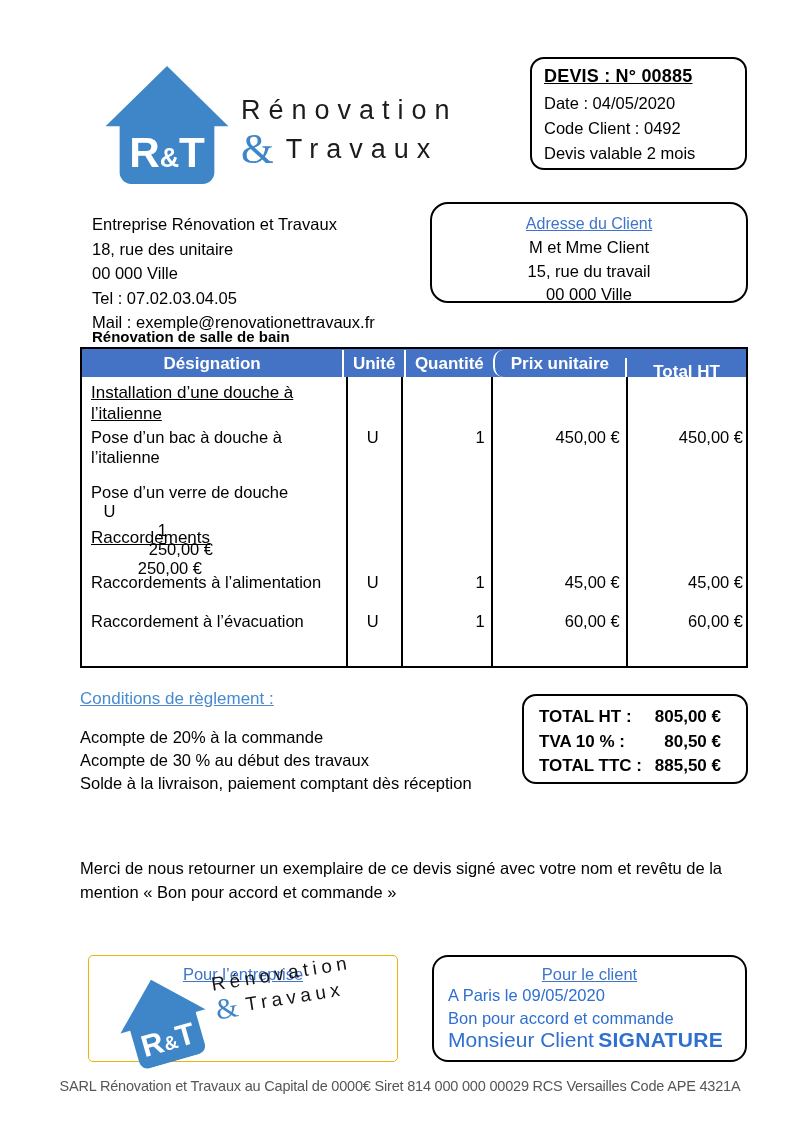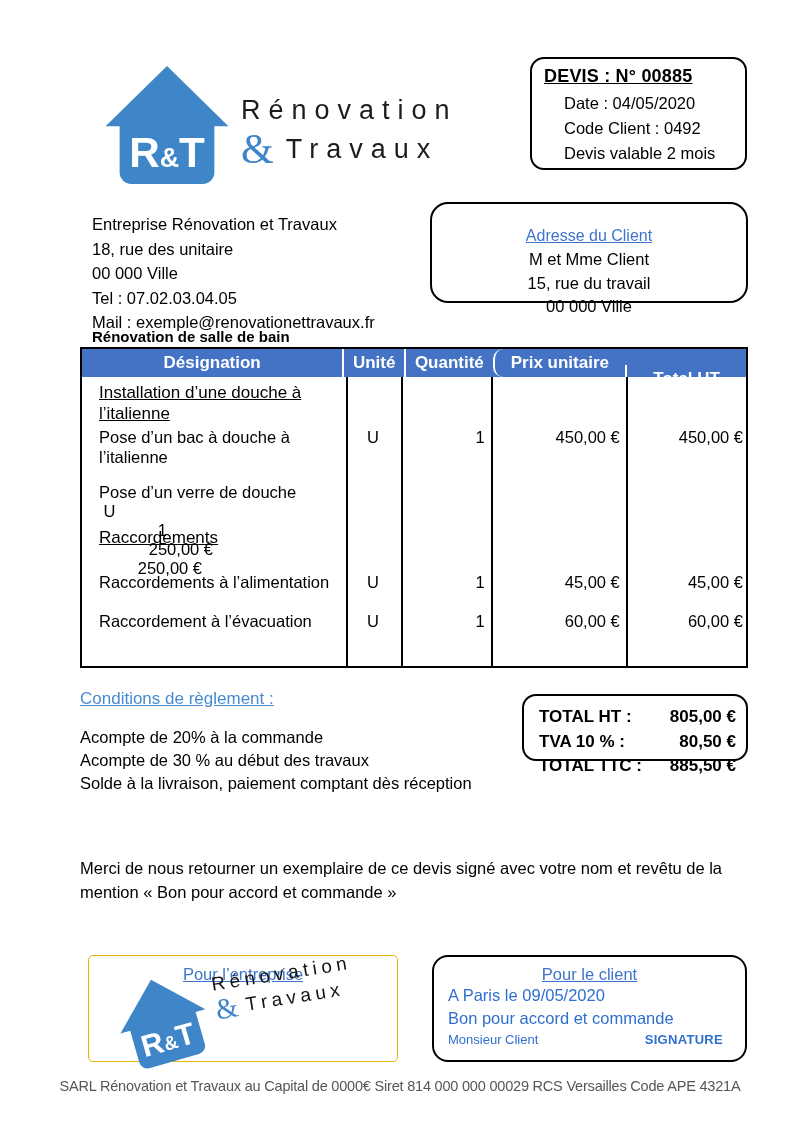--- a/index.html
+++ b/index.html
@@ -4,73 +4,73 @@
 <style>
   * { margin:0; padding:0; box-sizing:border-box; }
   html,body { background:#fff; }
   body { font-family:"Liberation Sans", sans-serif; color:#000; }
   #page { position:relative; width:800px; height:1133px; background:#fff; overflow:hidden; margin:0 auto; }
 
   
   #devis-box { position:absolute; left:530px; top:57px; width:217px; height:113px;
     border:2px solid #000; border-radius:14px; padding:7px 12px; }
   .devis-title { font-size:18px; font-weight:bold; text-decoration:underline; margin-bottom:4px; letter-spacing:.2px; }
-  .devis-line { font-size:16.5px; line-height:25px;margin-left:20px; }
+  .devis-line { font-size:16.5px; line-height:25px; }
 
   
   .house { display:block; }
   #logo-house { position:absolute; left:103px; top:66px; }
   #wordmark { position:absolute; left:241px; top:95px; }
   .wm1 { font-size:27px; letter-spacing:8px; color:#1c1c1c; font-weight:500; }
   .wm2 { display:flex; align-items:flex-end; margin-top:7px; }
   .wm-amp { font-family:"Liberation Serif", serif; font-size:42px; line-height:32px; color:#3E86C7; margin-right:12px; }
   .wm-word2 { font-size:27px; letter-spacing:8px; color:#1c1c1c; font-weight:500; }
 
   
   #company { position:absolute; left:92px; top:212px; font-size:16.5px; line-height:24.5px; }
 
   
   #client-box { position:absolute; left:430px; top:202px; width:318px; height:101px;
-    border:2px solid #000; border-radius:18px; text-align:center; padding-top:23px; }
+    border:2px solid #000; border-radius:18px; text-align:center; padding-top:11px; }
   .client-title { color:#3E74C9; text-decoration:underline; font-size:16px; margin-bottom:3px; display:inline-block; }
   .client-line { font-size:16.5px; line-height:23.5px; }
 
   
   #project-title { position:absolute; left:92px; top:328px; font-size:15px; font-weight:bold; }
 
   
   #quote-table { position:absolute; left:80px; top:347px; width:668px; height:321px; border:2px solid #000; }
-  .thead { display:flex; height:28px; background:#4472C4; }
+  .thead { display:flex; height:28px; background:#4472C4;align-items:center; }
   .hc { color:#fff; font-weight:bold; font-size:17px; text-align:center; line-height:27px; }
   .hc + .hc { border-left:2px solid #fff; }
   .hc1{width:265px;} .hc2{width:63px;} .hc3{width:90px;} .hc4{width:135px;border-radius:10px;} .hc5{width:123px;margin-top:16px;}
   .tbody { position:relative; height:289px; }
   .vline { position:absolute; top:0; bottom:0; width:1.5px; background:#000; }
   .vl1{left:264px;} .vl2{left:319px;} .vl3{left:409px;} .vl4{left:544px;}
   .trow { position:absolute; left:0; right:0; display:flex; font-size:16.5px; }
-  .c-des { width:265px; padding-left:17px; padding-right:16px; }
+  .c-des { width:265px; padding-left:9px; padding-right:16px; }
   .c-unit { width:55px; text-align:center; }
   .c-qty { width:90px; text-align:right; padding-right:5px; }
   .c-pu { width:135px; text-align:right; padding-right:4px; }
   .c-tot { width:123px; text-align:right; padding-right:3px; }
   .section .c-des { font-size:17px; text-decoration:underline; line-height:21px; }
   .r-s1 { top:5px; }
   .r-i1 { top:50px; height:43px; align-items:flex-start; line-height:20px; }
   .r-i2 { top:106px;flex-direction:column; }
   .r-s2 { top:150px; }
   .r-i3 { top:196px; }
   .r-i4 { top:235px; }
 
   
   #conditions-title { position:absolute; left:80px; top:689px; font-size:17px; color:#478AD1; text-decoration:underline; }
   #conditions { position:absolute; left:80px; top:726px; font-size:16.5px; line-height:23.2px; }
 
   
-  #totals-box { position:absolute; left:522px; top:694px; width:226px; height:67px;
-    border:2.5px solid #000; border-radius:14px; padding:9px 10px 0 15px; }
+  #totals-box { position:absolute; left:522px; top:694px; width:226px; height:90px;
+    border:2.5px solid #000; border-radius:14px; padding:9px 25px 0 15px; }
   .tot-row { display:flex; justify-content:space-between; font-weight:bold; font-size:17px; line-height:24.5px; }
 
   
   #note { position:absolute; left:80px; top:856px; width:655px; font-size:16.5px; line-height:24px; }
 
   
   #sig-company-box { position:absolute; left:88px; top:955px; width:310px; height:107px;
     border:1px solid #eab308; border-radius:5px; text-align:center; padding-top:9px; }
   .sig-title { color:#3E74C9; text-decoration:underline; font-size:16.5px; display:inline-block; }
   #stamp { position:absolute; left:112px; top:984px; display:flex; transform:rotate(-9deg); transform-origin:10px 10px; }
@@ -78,21 +78,21 @@
   #stamp-text { margin-left:8px; margin-top:4px; }
   .st1 { font-size:19px; letter-spacing:4.5px; color:#141414; font-weight:500; }
   .st2 { display:flex; align-items:flex-end; margin-top:3px; }
   .st-amp { font-family:"Liberation Serif", serif; font-size:29px; line-height:22px; color:#3E86C7; margin-right:8px; }
   .st-word2 { font-size:19px; letter-spacing:4.5px; color:#141414; font-weight:500; }
 
   #sig-client-box { position:absolute; left:432px; top:955px; width:315px; height:107px;
     border:2px solid #000; border-radius:16px; padding:8px 14px 0 14px; }
   #sig-client-box .sig-title-wrap { text-align:center; }
   .sig-client-line { color:#2E6FD0; font-size:16.5px; line-height:22.5px; }
-  .sig-name-row { display:flex; color:#2E6FD0; font-size:13px; line-height:22.5px; }
+  .sig-name-row { display:flex; color:#2E6FD0; font-size:21px; line-height:22.5px; }
   .sig-signature { font-weight:bold; margin-left:auto; padding-right:8px; letter-spacing:.3px; }
 
   
   #footer { position:absolute; left:0; right:0; top:1078px; text-align:center;
     color:#565656; font-size:14.5px; letter-spacing:-0.2px; }
 </style>
 </head>
 <body>
 
 <div id="page">

